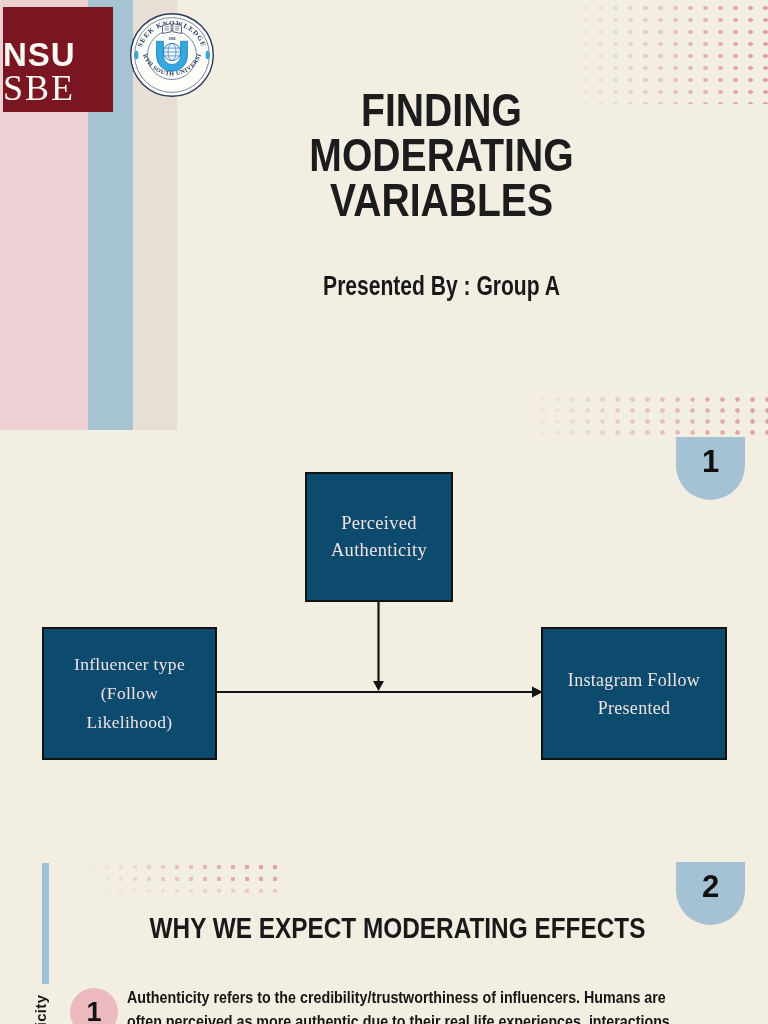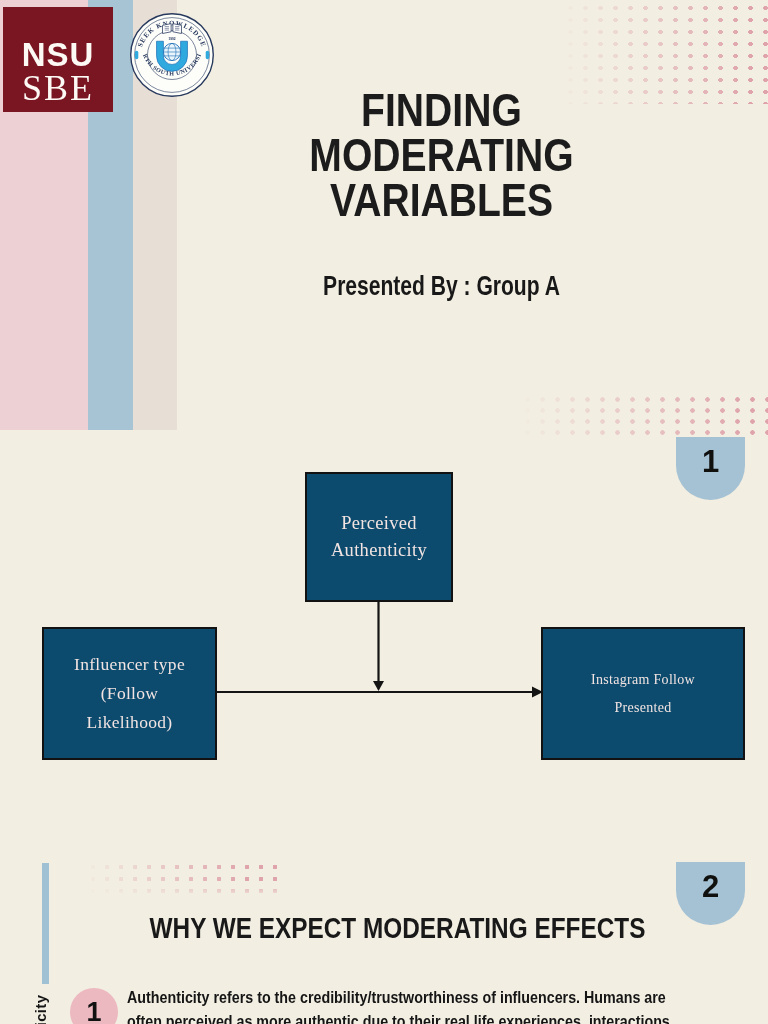--- a/index.html
+++ b/index.html
@@ -8,21 +8,21 @@
     background:#f2eee2;font-family:"Liberation Sans",sans-serif;color:#1b1b1b;
   }
   
   .stripe{position:absolute;top:0;height:430px;}
   .stripe-pink{left:0;width:88px;background:#edd0d4;}
   .stripe-blue{left:88px;width:45px;background:#a7c4d5;}
   .stripe-beige{left:133px;width:44px;background:#e7ded5;}
   
   .nsu-box{
     position:absolute;left:3px;top:7px;width:110px;height:105px;background:#7a1522;
-    display:flex;flex-direction:column;align-items:center;justify-content:center;
+    display:flex;flex-direction:column;align-items:flex-start;justify-content:center;
     padding-top:26px;box-sizing:border-box;
   }
   .nsu-line{font-size:33px;font-weight:700;color:#fdf9f4;letter-spacing:1px;line-height:30px;}
   .sbe-line{font-family:"Liberation Serif",serif;font-size:36px;color:#fdf9f4;letter-spacing:2px;line-height:36px;}
   
   .seal{position:absolute;left:129px;top:12px;width:86px;height:86px;}
   
   .dots{position:absolute;background-image:radial-gradient(circle,#dfa3ab 2.1px,rgba(223,163,171,0) 2.4px);}
   .dots::after{content:"";position:absolute;inset:0;background:linear-gradient(to right,#f2eee2 4%,rgba(242,238,226,0) 92%);}
   .dots-top-right{left:548px;top:2px;width:220px;height:102px;background-size:15px 12px;}
@@ -53,21 +53,21 @@
   .badge-1{top:437px;}
   .badge-2{top:862px;}
   
   .dbox{
     position:absolute;background:#0c4a6e;border:2.5px solid #121212;box-sizing:border-box;
     display:flex;flex-direction:column;align-items:center;justify-content:center;
     font-family:"Liberation Serif",serif;color:#f1e4e2;text-align:center;letter-spacing:.3px;
   }
   .dbox-moderator{left:305px;top:472px;width:148px;height:130px;font-size:18.5px;line-height:27px;}
   .dbox-independent{left:42px;top:627px;width:175px;height:133px;font-size:17.5px;line-height:29px;}
-  .dbox-dependent{left:541px;top:627px;width:204px;height:133px;font-size:14px;line-height:28px;}
+  .dbox-dependent{left:541px;top:627px;width:186px;height:133px;font-size:18px;line-height:28px;}
   .arrows{position:absolute;left:0;top:430px;width:768px;height:430px;pointer-events:none;}
   
   .vbar{position:absolute;left:42px;top:863px;width:7px;height:121px;background:#a0c0d3;}
   .heading2{
     position:absolute;left:30px;top:912px;width:735px;text-align:center;
     font-weight:700;font-size:29px;color:#191919;
     transform:scaleX(0.84);transform-origin:50% 0;
   }
   .side-label{
     position:absolute;left:32px;top:1085px;white-space:nowrap;

